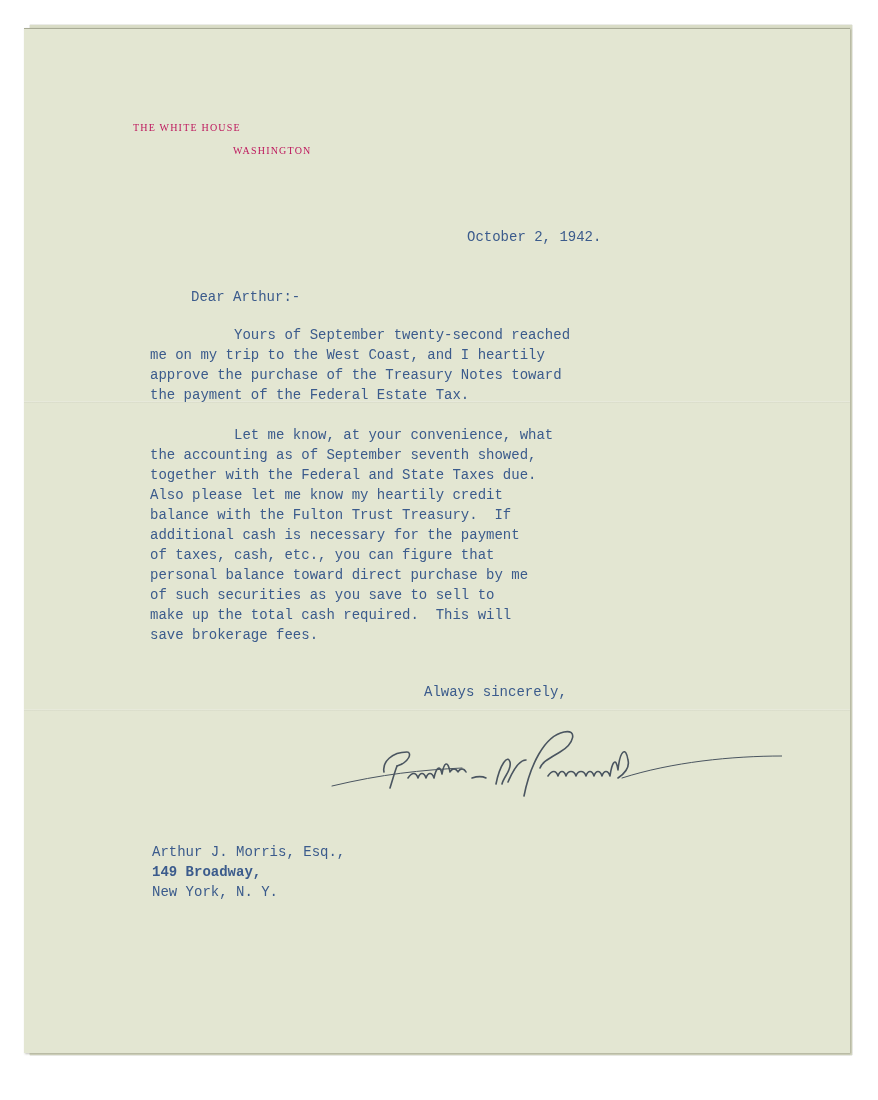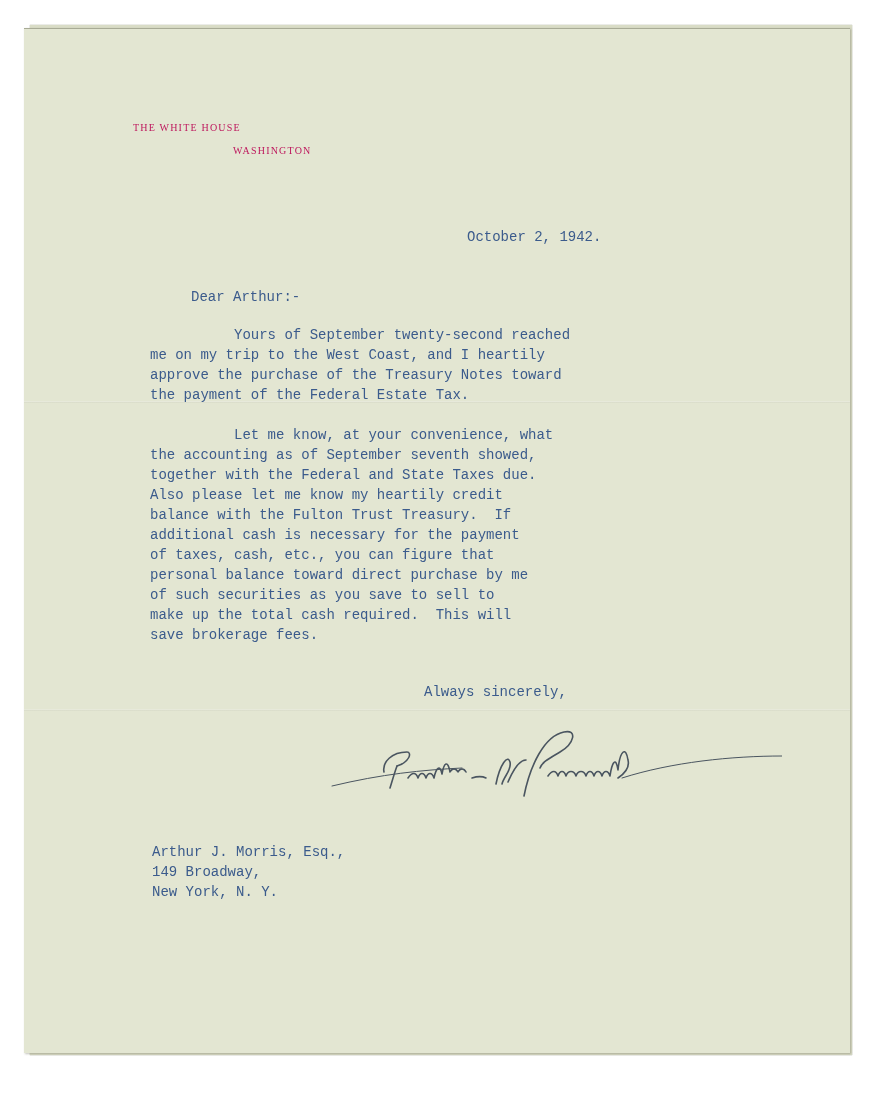--- a/index.html
+++ b/index.html
@@ -113,15 +113,15 @@
     <path d="M184 72 c 4 -20 12 -30 14 -22 c 2 8 -6 14 -8 22"></path>
     <path d="M196 70 c 6 -14 12 -22 18 -22"></path>
     <path d="M212 84 c 6 -30 20 -60 40 -64 c 14 -3 10 12 -4 20 c -10 6 -18 10 -20 16"></path>
     <path d="M236 64 c 4 -6 8 -6 10 0 c 2 -6 6 -6 8 0 c 2 -6 8 -6 10 0 c 2 -6 8 -6 10 0 c 2 -6 6 -6 8 0 c 2 -6 6 -6 8 0 c 2 -6 6 -6 8 0 c 2 -14 6 -20 8 -6 c 2 -20 8 -24 10 -10 c 2 8 -4 14 -10 18"></path>
     <path d="M310 66 C 360 50, 420 44, 470 44" stroke-width="1"></path>
   </g>
 </svg>
 
 <div>
   <div class="typed" style="left: 152px; top: 843px;">Arthur J. Morris, Esq.,</div>
-  <div class="typed" style="left: 152px; top: 863px;">149 Broadway,</div>
+  <div class="typed" style="left: 152px; top: 863px; font-weight: bold;">149 Broadway,</div>
   <div class="typed" style="left: 152px; top: 883px;">New York, N. Y.</div>
 </div>
 
 </body></html>

